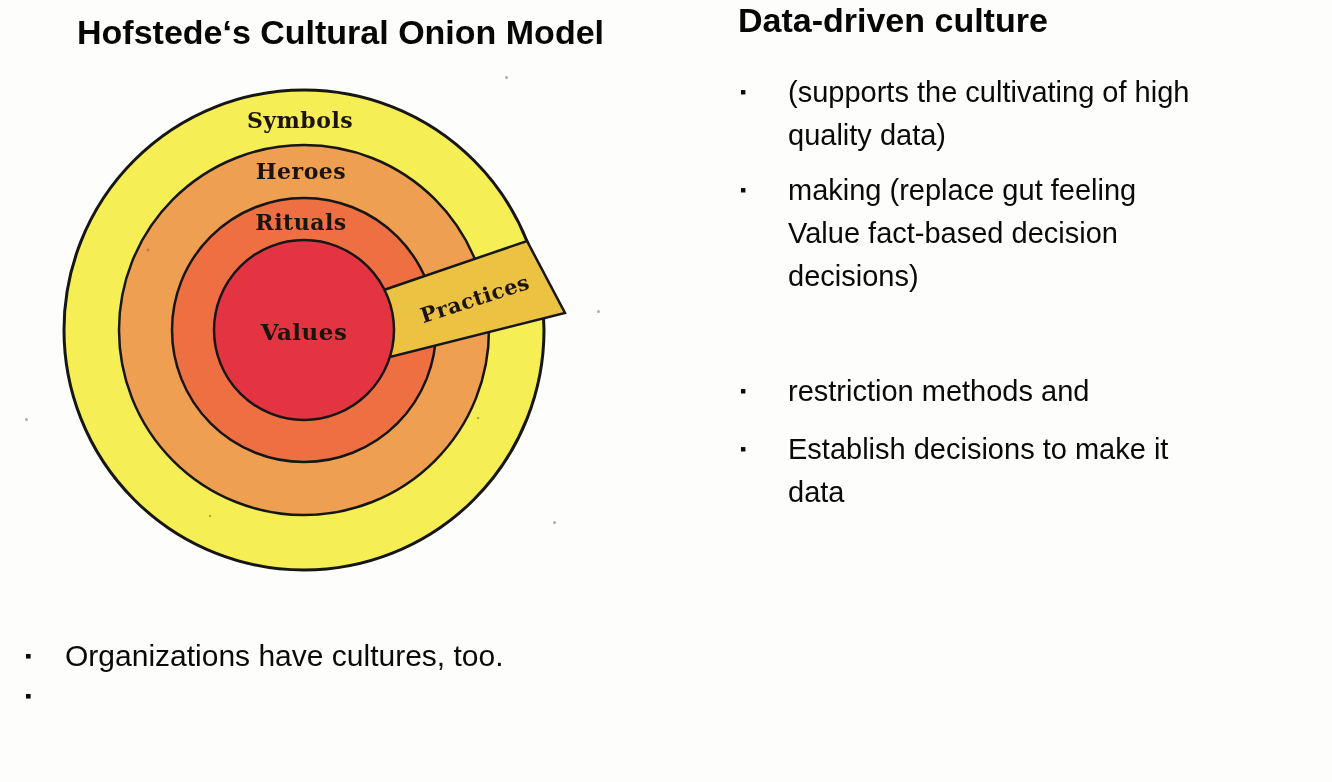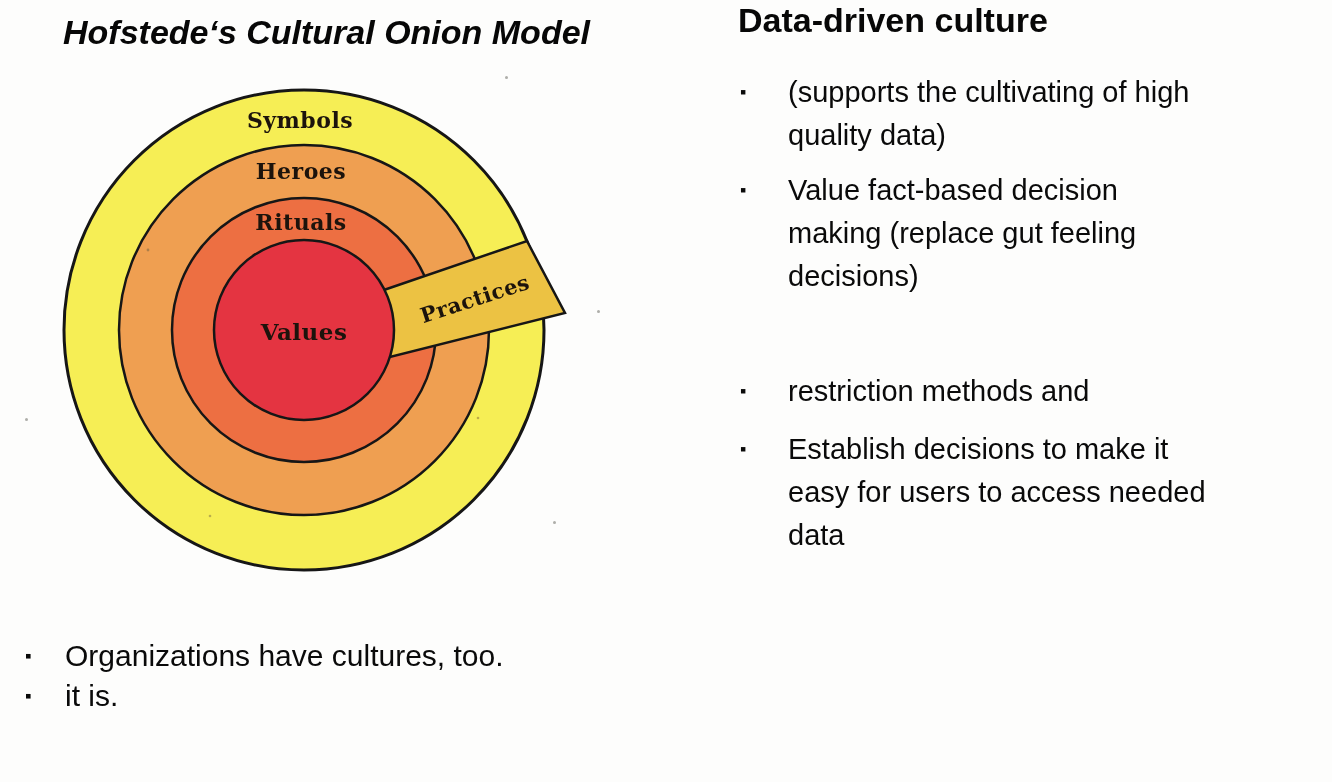--- a/index.html
+++ b/index.html
@@ -13,21 +13,21 @@
     overflow: hidden;
   }
   .title {
     position: absolute;
     font-weight: bold;
     font-size: 34px;
     line-height: 40px;
     color: #070707;
     white-space: nowrap;
   }
-  .left-title  { left: 63px;  top: 12px; font-style: italic; }
+  .left-title  { left: 77px;  top: 12px; }
   .right-title { left: 738px; top: 0; }
 
   .onion { position: absolute; left: 60px; top: 86px; }
   .onion text {
     font-family: "DejaVu Serif", serif;
     font-weight: bold;
     font-size: 22px;
     fill: #1c130c;
     text-anchor: middle;
     letter-spacing: 0.5px;
@@ -94,52 +94,50 @@
   <div class="bullets bullets-left">
     <div class="bullet">
       <span class="marker">▪</span>
       <div class="lines">
         <div>Organizations have cultures, too.</div>
       </div>
     </div>
     <div class="bullet">
       <span class="marker">▪</span>
       <div class="lines">
-        <div>it is.</div>
       </div>
     </div>
   </div>
 
   <div class="bullets bullets-right">
     <div class="bullet">
       <span class="marker">▪</span>
       <div class="lines">
         <div>(supports the cultivating of high</div>
         <div>quality data)</div>
       </div>
     </div>
     <div class="bullet">
       <span class="marker">▪</span>
       <div class="lines">
+        <div>making (replace gut feeling</div>
         <div>Value fact-based decision</div>
-        <div>making (replace gut feeling</div>
         <div>decisions)</div>
       </div>
     </div>
     <div class="bullet">
       <span class="marker">▪</span>
       <div class="lines">
         <div>restriction methods and</div>
       </div>
     </div>
     <div class="bullet">
       <span class="marker">▪</span>
       <div class="lines">
         <div>Establish decisions to make it</div>
-        <div>easy for users to access needed</div>
         <div>data</div>
       </div>
     </div>
   </div>
 
   <div class="speck" style="left:505px; top:76px;"></div>
   <div class="speck" style="left:597px; top:310px;"></div>
   <div class="speck" style="left:25px;  top:418px;"></div>
   <div class="speck" style="left:553px; top:521px;"></div>
 

